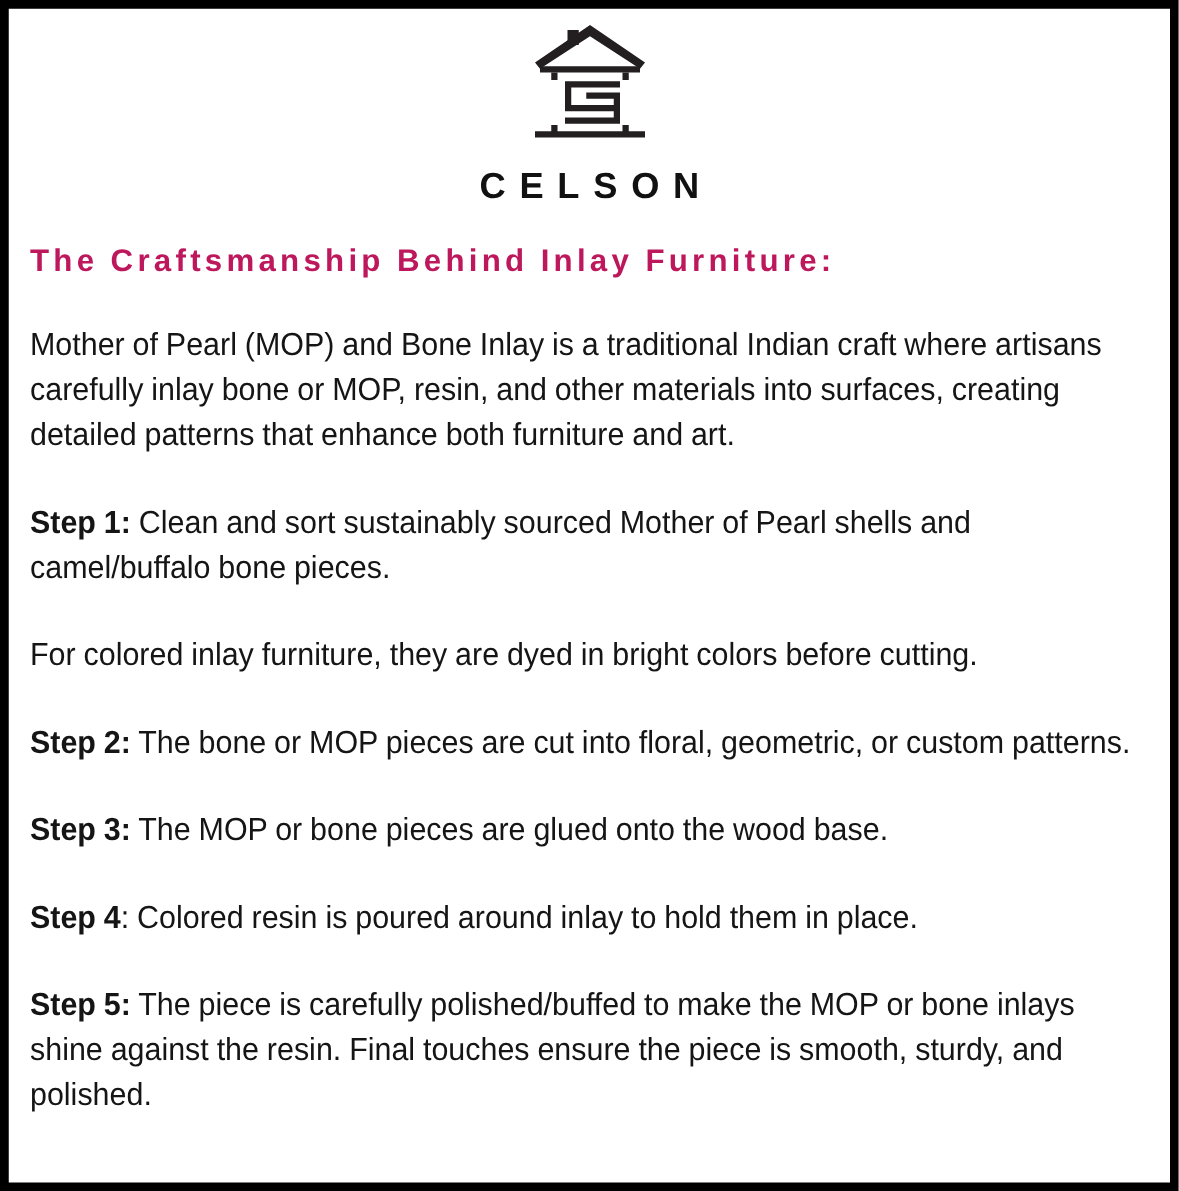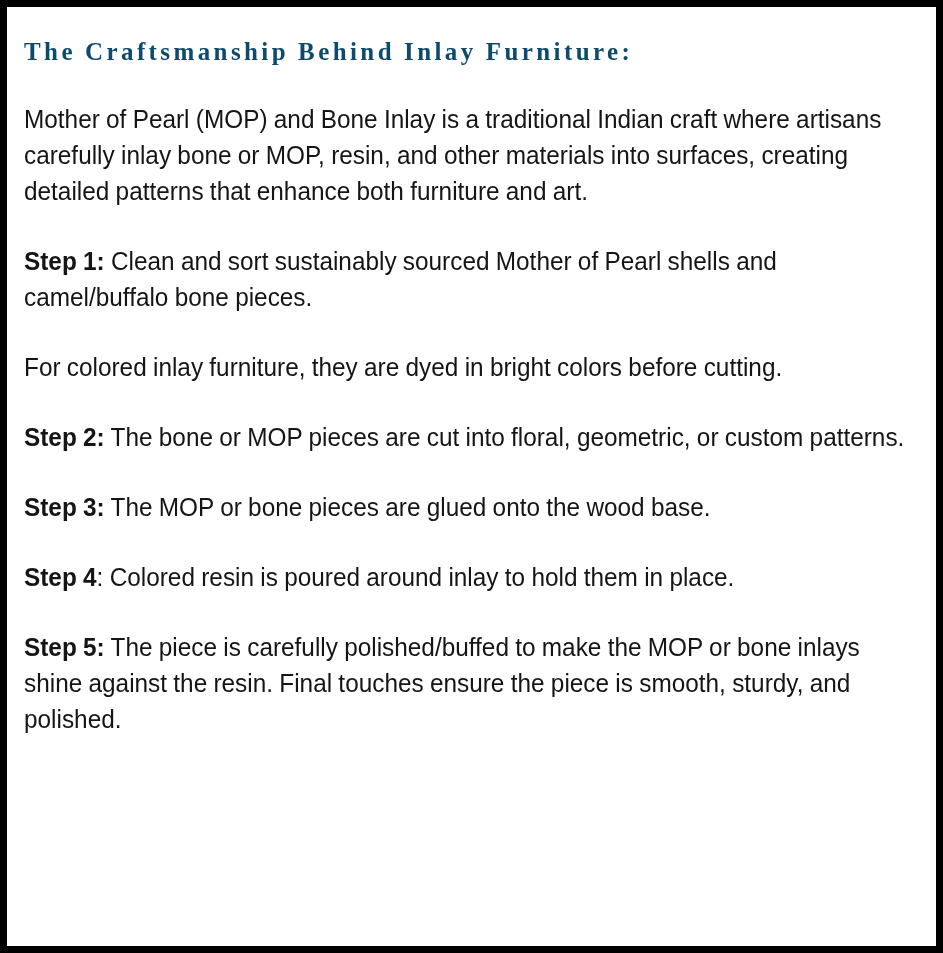--- a/index.html
+++ b/index.html
@@ -46,26 +46,26 @@
   }
 
   
   .content {
     padding: 0 16px 0 17px;
     color: #111111;
   }
 
   .headline {
     margin: 30px 0 0 0;
-    font-family: Liberation Serif, serif;
+    font-family: Liberation Sans, sans-serif;
     font-size: 25px;
     font-weight: 700;
     letter-spacing: 3.4px;
     line-height: 1.2;
-    color: #0c4a6e;
+    color: #be185d;
   }
 
   .para {
     margin: 0;
     font-family: "Liberation Sans Narrow", "Liberation Sans", sans-serif;
     font-size: 25.5px;
     line-height: 36px;
     color: #151515;
     font-stretch: condensed;
     transform-origin: left top;
@@ -86,20 +86,45 @@
 
   .step-label {
     font-weight: 700;
   }
 </style>
 </head>
 <body>
 
 <div class="poster">
 
+  <div class="brand">
+
+    <svg class="logo-mark" viewBox="0 0 96 100" aria-hidden="true">
+
+      <path d="M30 8 h9 v12 h-9 z" fill="#231f20"></path>
+
+      <path d="M48 4 L92 34 L88 39 L48 13 L8 39 L4 34 Z" fill="#231f20"></path>
+
+      <rect x="8" y="37" width="80" height="5" fill="#231f20"></rect>
+
+      <rect x="17" y="42" width="5" height="6" fill="#231f20"></rect>
+      <rect x="74" y="42" width="5" height="6" fill="#231f20"></rect>
+
+      <path d="M28 49 h44 v5 h-39 v14 h39 v5 h-44 z" fill="#231f20"></path>
+      <path d="M45 58 h27 v21 h-5 v-16 h-22 z" fill="#231f20"></path>
+      <rect x="28" y="78" width="44" height="5" fill="#231f20"></rect>
+
+      <rect x="17" y="84" width="5" height="6" fill="#231f20"></rect>
+      <rect x="74" y="84" width="5" height="6" fill="#231f20"></rect>
+
+      <rect x="4" y="89" width="88" height="5" fill="#231f20"></rect>
+    </svg>
+
+    <div class="brand-name">CELSON</div>
+  </div>
 
   <div class="content">
 
     <h1 class="headline">The Craftsmanship Behind Inlay Furniture:</h1>
 
     <div class="gap-intro"></div>
 
     <p class="para lead">Mother of Pearl (MOP) and Bone Inlay is a traditional Indian craft where artisans carefully inlay bone or MOP, resin, and other materials into surfaces, creating detailed patterns that enhance both furniture and art.</p>
 
     <div class="gap-block"></div>

